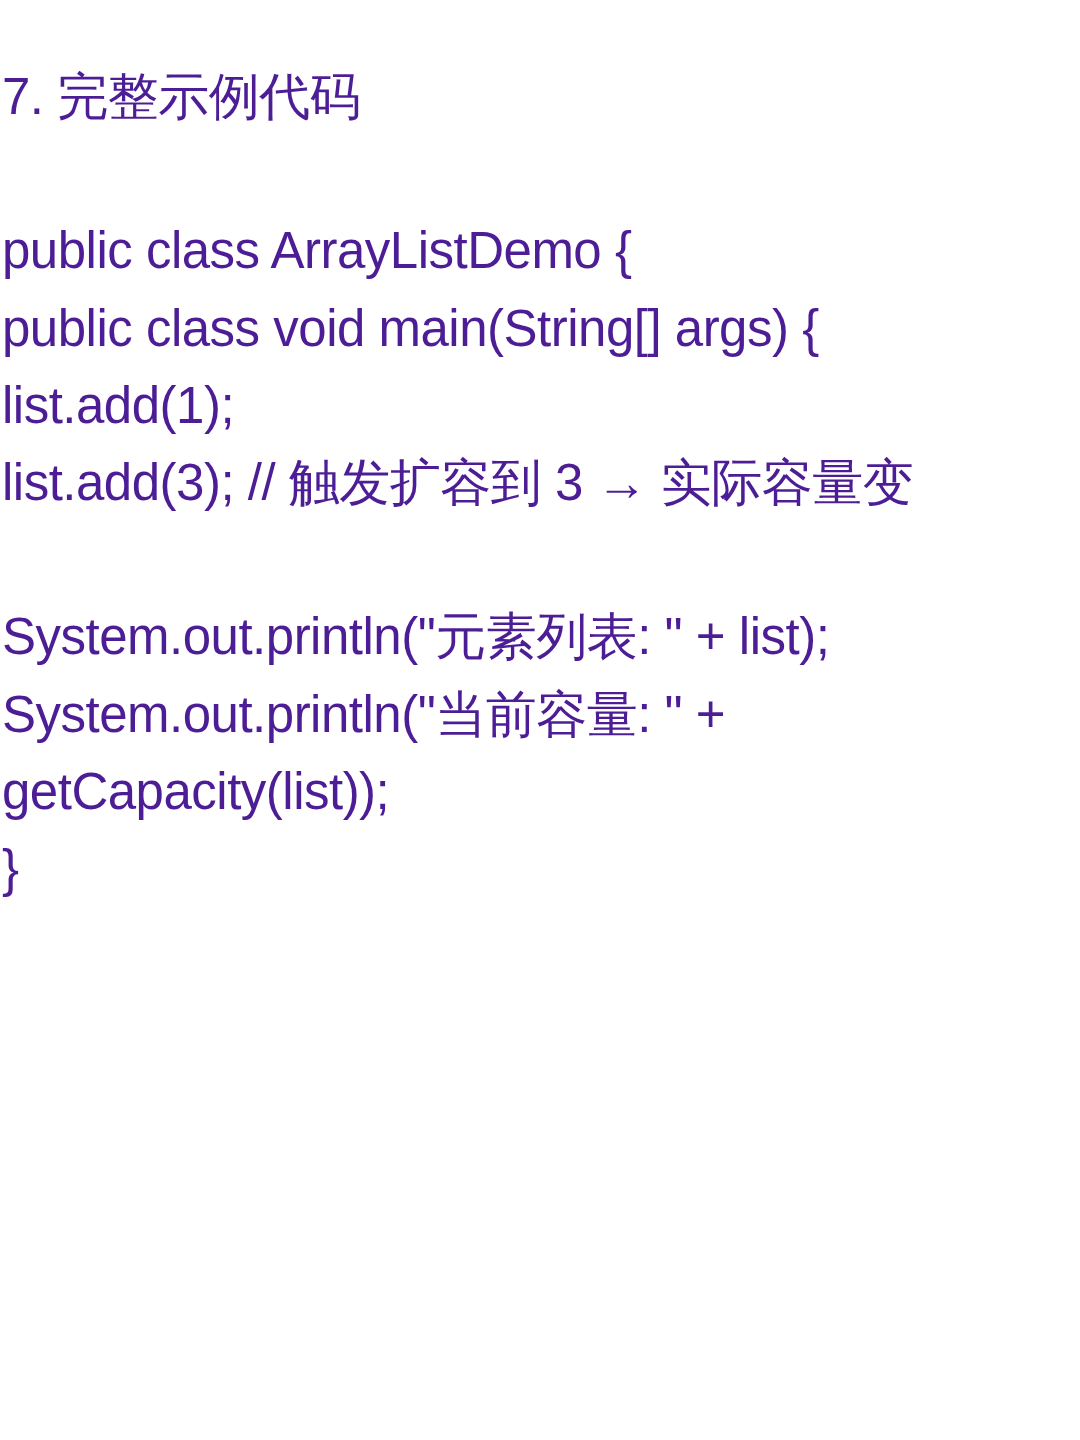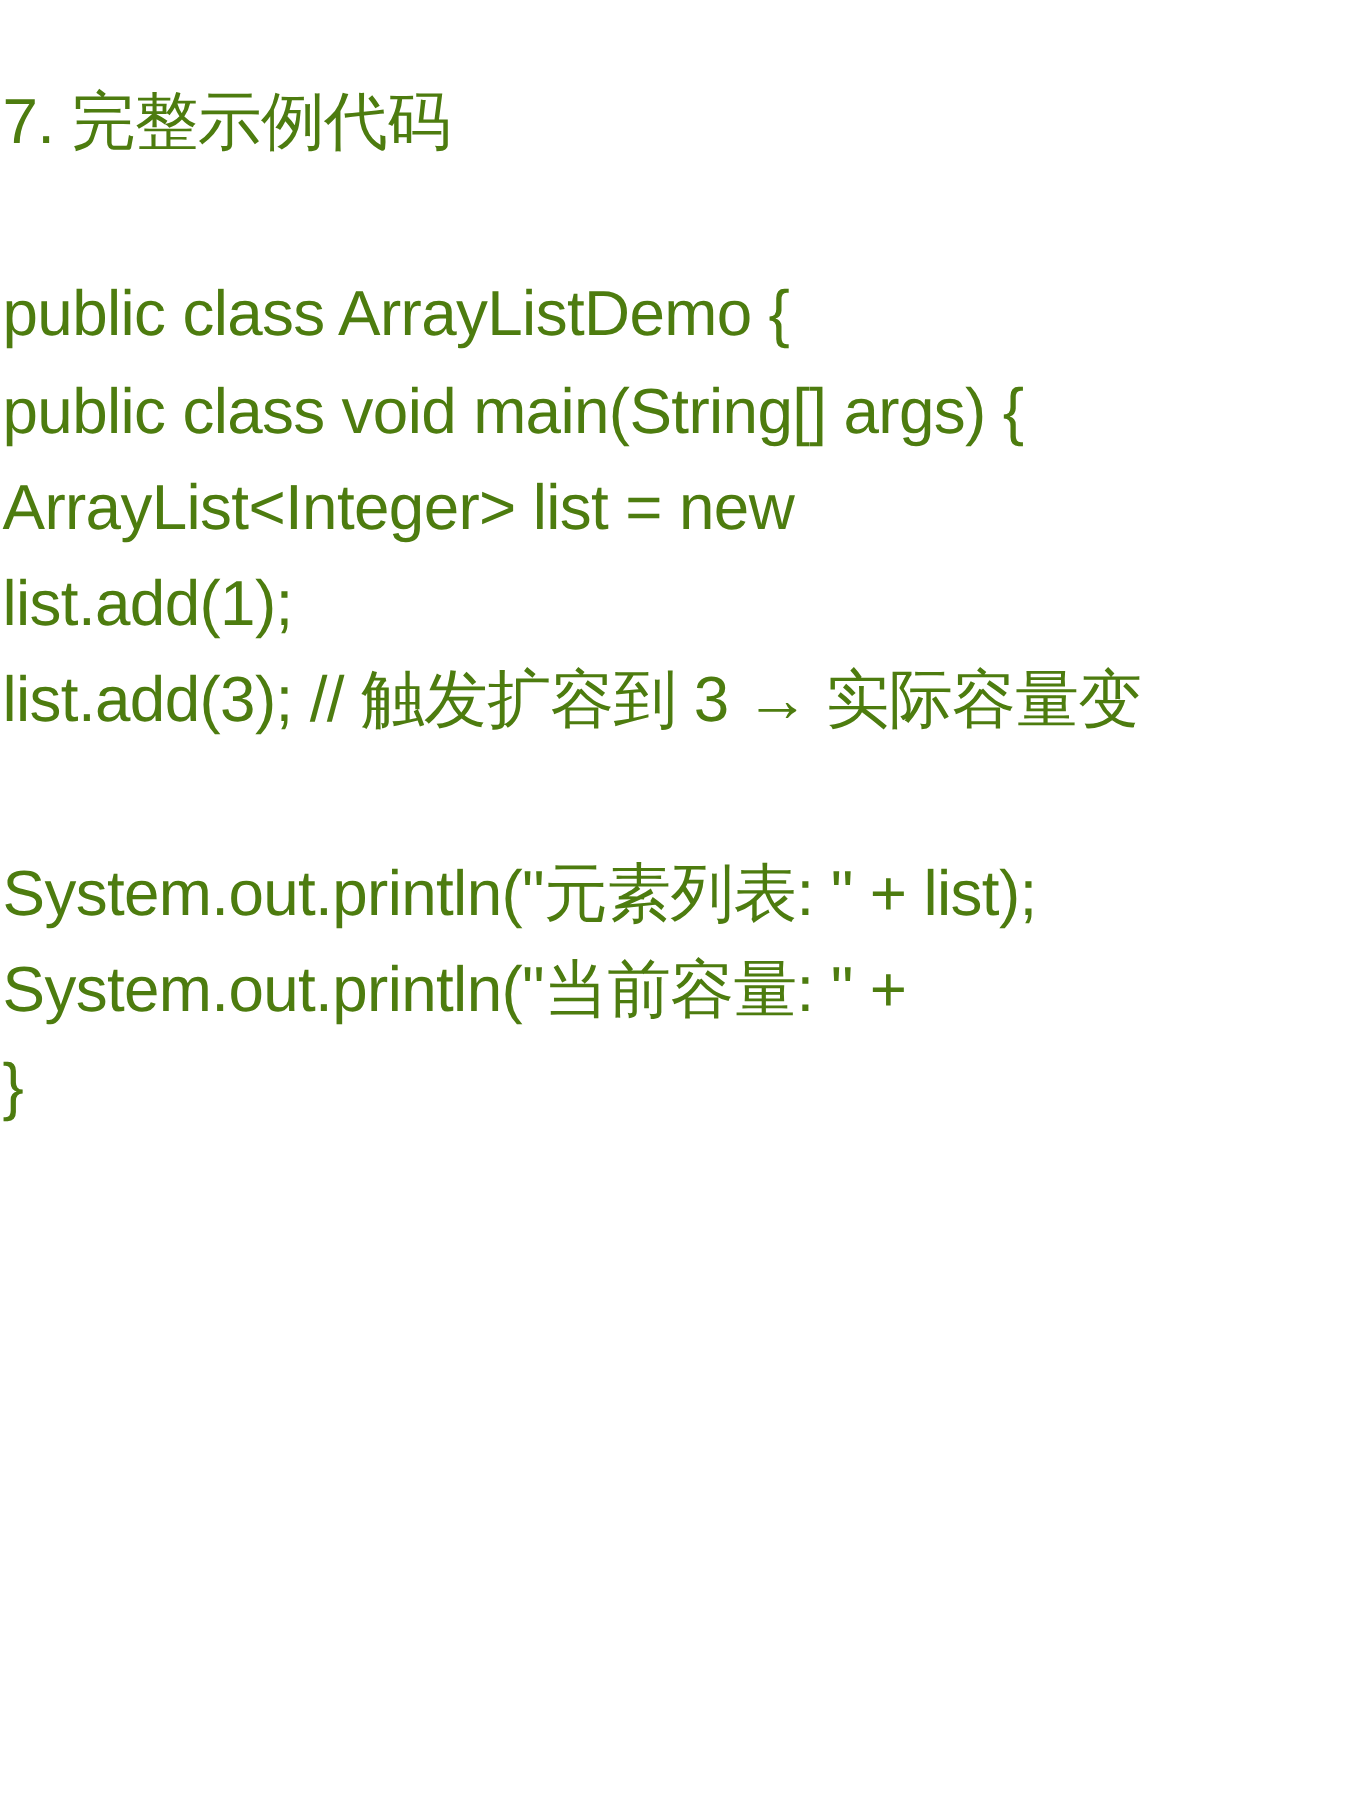--- a/index.html
+++ b/index.html
@@ -14,41 +14,41 @@
       position: relative;
     }
     .doc {
       position: absolute;
       left: 2px;
       top: 58px;
       width: 1076px;
       font-family: "Liberation Sans", "DejaVu Sans", sans-serif;
       font-size: 51px;
       line-height: 77.2px;
-      color: #4d7c0f;
+      color: #4c1d95;
       letter-spacing: -0.5px;
     }
     .line {
       display: block;
       white-space: pre;
       height: 77.2px;
     }
     .blank {
       display: block;
       height: 77.2px;
     }
   </style>
 </head>
 <body>
 
 <div class="doc">
   <span class="line">7. 完整示例代码</span>
   <span class="blank"></span>
   <span class="line">public class ArrayListDemo {</span>
   <span class="line">public class void main(String[] args) {</span>
-  <span class="line">ArrayList&lt;Integer&gt; list = new</span>
   <span class="line">list.add(1);</span>
   <span class="line">list.add(3); // 触发扩容到 3 → 实际容量变</span>
   <span class="blank"></span>
   <span class="line">System.out.println("元素列表: " + list);</span>
   <span class="line">System.out.println("当前容量: " +</span>
+  <span class="line">getCapacity(list));</span>
   <span class="line">}</span>
 </div>
 
 </body></html>

